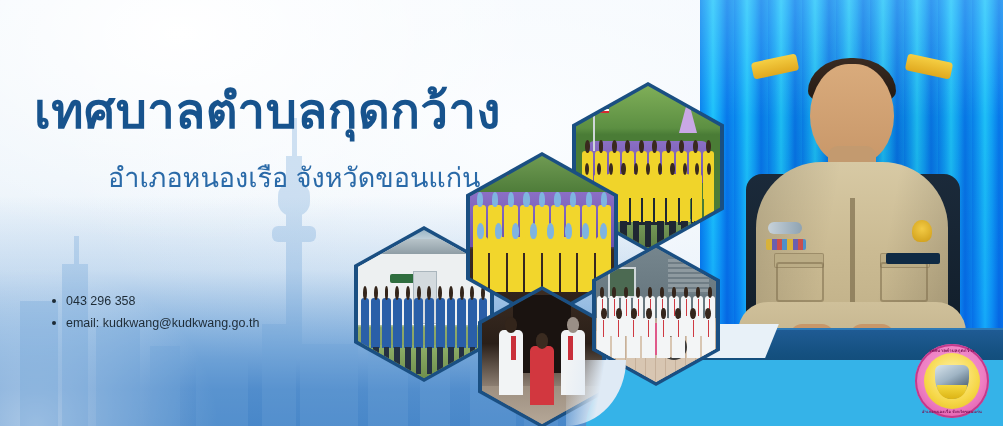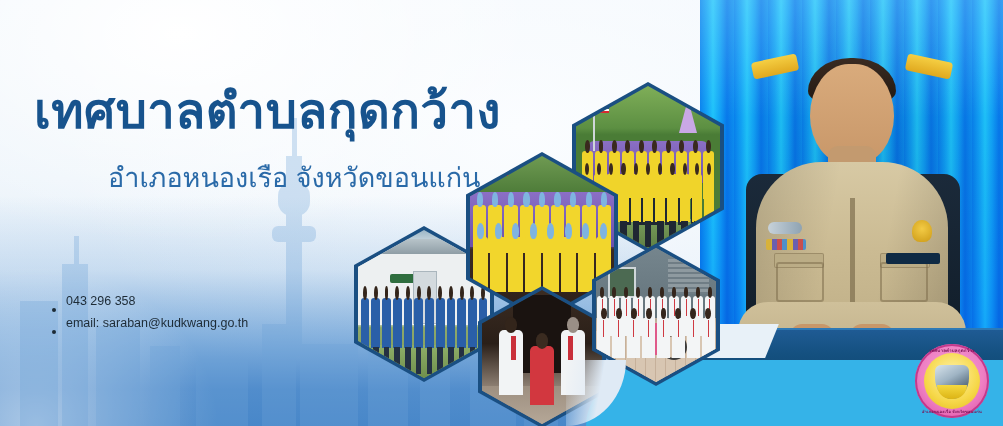--- a/index.html
+++ b/index.html
@@ -314,21 +314,21 @@
     line-height:1.05;white-space:nowrap;
   }
   .subtitle{
     position:absolute;left:108px;top:156px;
     font-size:27px;color:#2a6aa8;white-space:nowrap;
   }
   .contact{
     position:absolute;left:52px;top:290px;
     font-size:12.5px;color:#1d2b36;line-height:22px;
   }
-  .contact .ln{display:flex;align-items:flex-end;}
+  .contact .ln{display:flex;align-items:center;}
   .contact .dot{
     width:4px;height:4px;border-radius:50%;background:#1d2b36;
     display:inline-block;margin-right:10px;flex:none;
   }
 </style>
 </head>
 <body>
 
 <div id="banner">
 
@@ -553,21 +553,21 @@
   <div class="title">เทศบาลตำบลกุดกว้าง</div>
   <div class="subtitle">อำเภอหนองเรือ จังหวัดขอนแก่น</div>
 
   <div class="contact">
     <div class="ln">
       <span class="dot"></span>
       <span>043 296 358</span>
     </div>
     <div class="ln">
       <span class="dot"></span>
-      <span>email: saraban@kudkwang.go.th</span>
+      <span>email: kudkwang@kudkwang.go.th</span>
     </div>
   </div>
 
   <div class="seal">
     <div class="seal-text-top">เทศบาลตำบลกุดกว้าง</div>
     <div class="seal-inner">
       <div class="seal-shield"></div>
       <div class="seal-bowl"></div>
     </div>
     <div class="seal-text-bot">อำเภอหนองเรือ  จังหวัดขอนแก่น</div>

